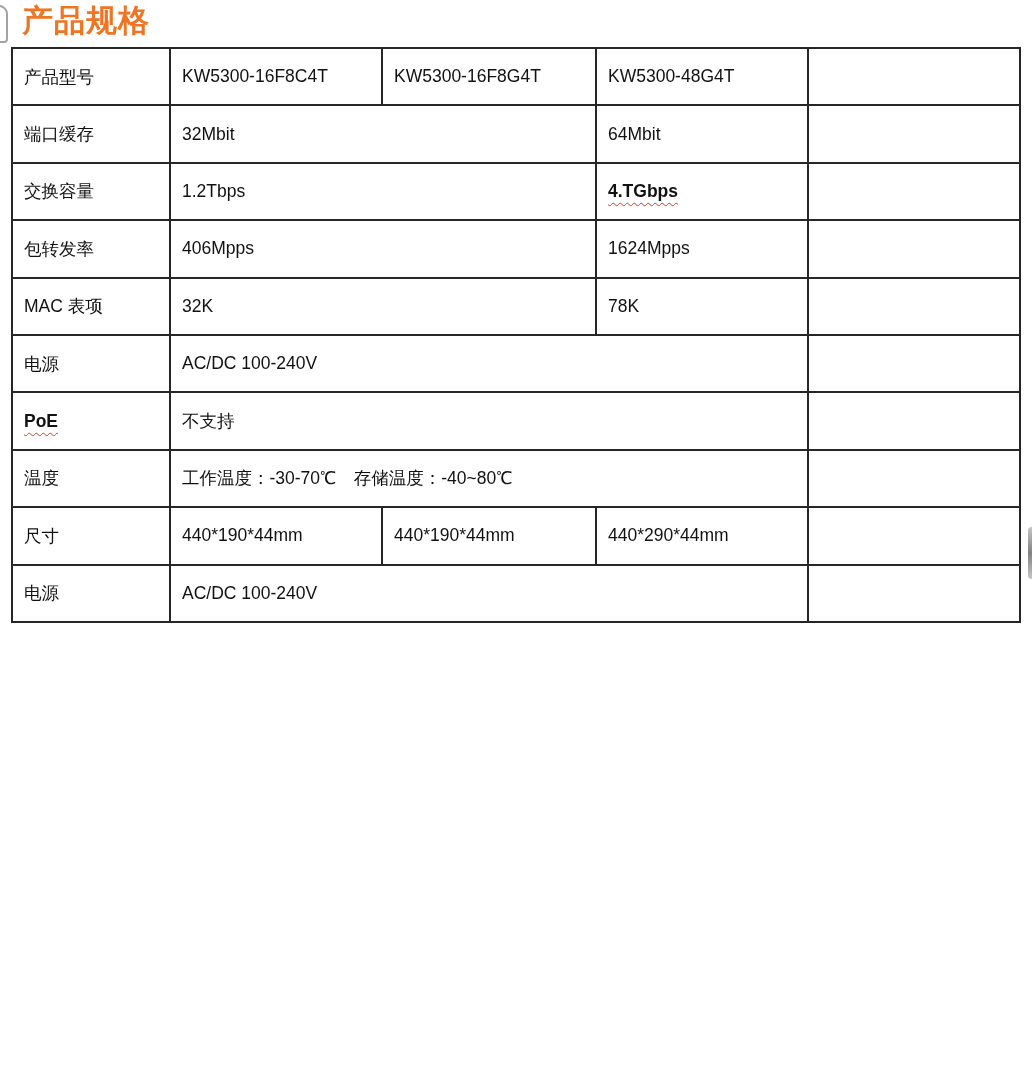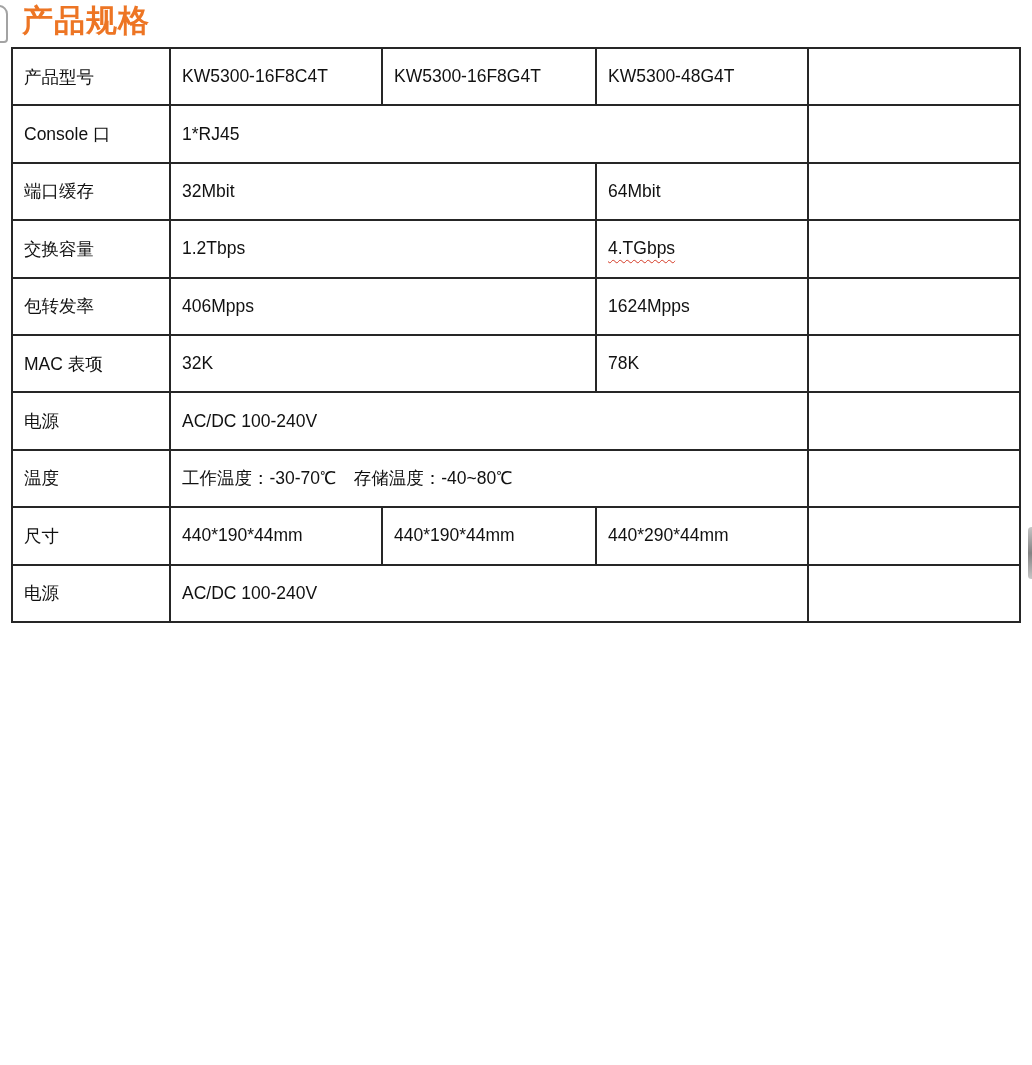--- a/index.html
+++ b/index.html
@@ -53,20 +53,21 @@
     overflow: hidden;
   }
   .spec-table td span { color: #111; }
 
   .wavy {
     text-decoration-line: underline;
     text-decoration-style: wavy;
     text-decoration-color: var(--spellcheck_red, #D43A26);
     text-decoration-thickness: 1px;
     text-underline-offset: 5px;
+    font-weight: bold;
   }
 
   
   .scroll-thumb {
     position: absolute;
     right: -3px; top: 527px;
     width: 7px; height: 52px;
     border-radius: 4px;
     background: linear-gradient(to bottom, #c6c6c6, #828282 50%, #c6c6c6);
   }
@@ -90,25 +91,20 @@
     </colgroup>
     <tbody>
         <tr>
           <td><span>产品型号</span></td>
           <td><span>KW5300-16F8C4T</span></td>
           <td><span>KW5300-16F8G4T</span></td>
           <td><span>KW5300-48G4T</span></td>
           <td><span></span></td>
         </tr>
         <tr>
-          <td><span>Console 口</span></td>
-          <td colspan="3"><span>1*RJ45</span></td>
-          <td><span></span></td>
-        </tr>
-        <tr>
           <td><span>端口缓存</span></td>
           <td colspan="2"><span>32Mbit</span></td>
           <td><span>64Mbit</span></td>
           <td><span></span></td>
         </tr>
         <tr>
           <td><span>交换容量</span></td>
           <td colspan="2"><span>1.2Tbps</span></td>
           <td><span class="wavy">4.TGbps</span></td>
           <td><span></span></td>
@@ -124,20 +120,25 @@
           <td colspan="2"><span>32K</span></td>
           <td><span>78K</span></td>
           <td><span></span></td>
         </tr>
         <tr>
           <td><span>电源</span></td>
           <td colspan="3"><span>AC/DC 100-240V</span></td>
           <td><span></span></td>
         </tr>
         <tr>
+          <td><span class="wavy">PoE</span></td>
+          <td colspan="3"><span>不支持</span></td>
+          <td><span></span></td>
+        </tr>
+        <tr>
           <td><span>温度</span></td>
           <td colspan="3"><span>工作温度：-30-70℃　存储温度：-40~80℃</span></td>
           <td><span></span></td>
         </tr>
         <tr>
           <td><span>尺寸</span></td>
           <td><span>440*190*44mm</span></td>
           <td><span>440*190*44mm</span></td>
           <td><span>440*290*44mm</span></td>
           <td><span></span></td>

